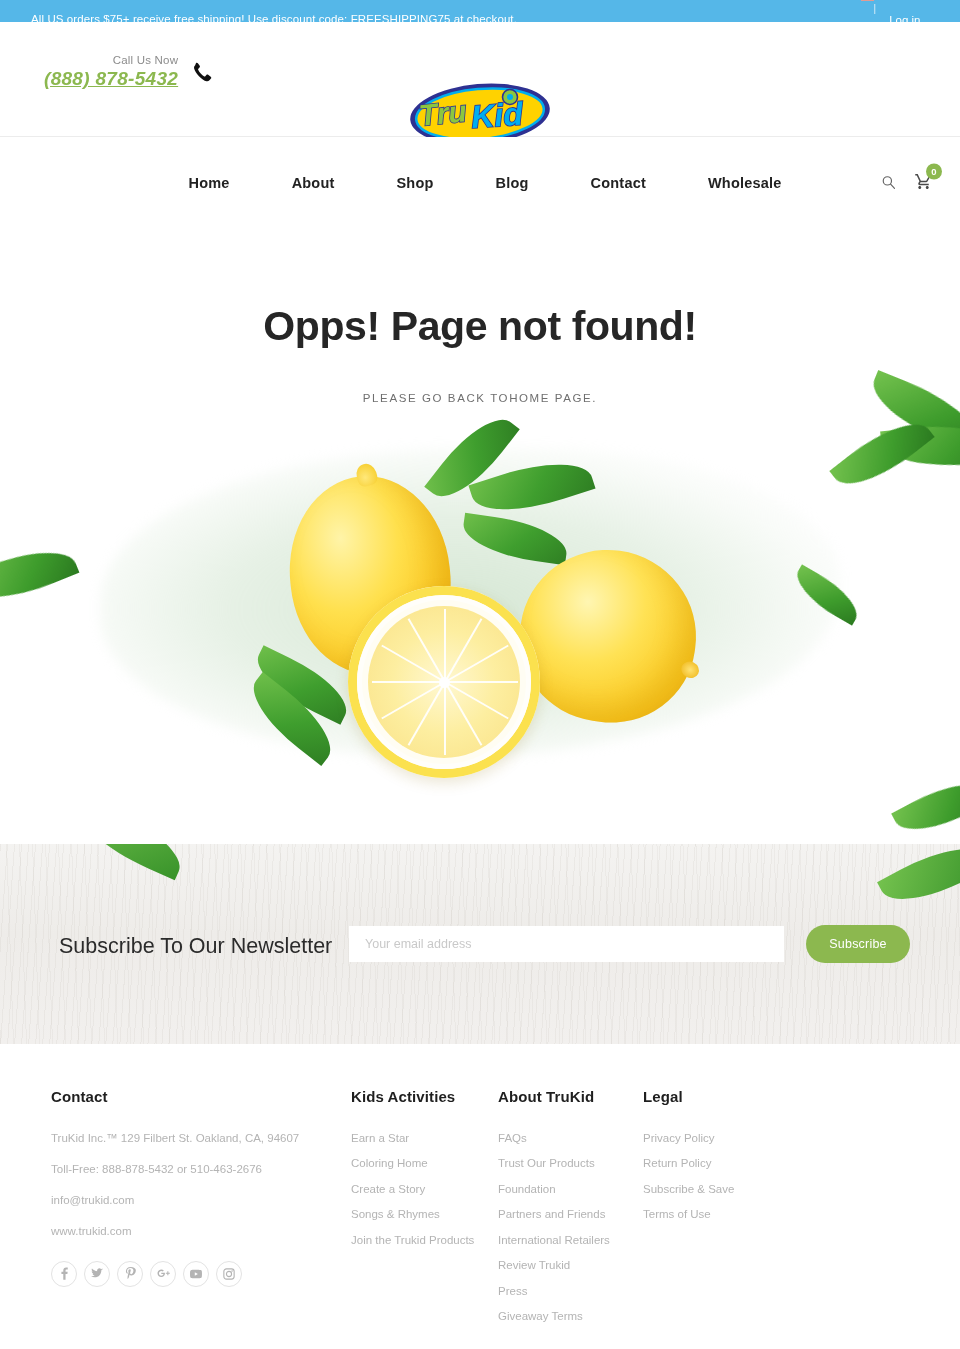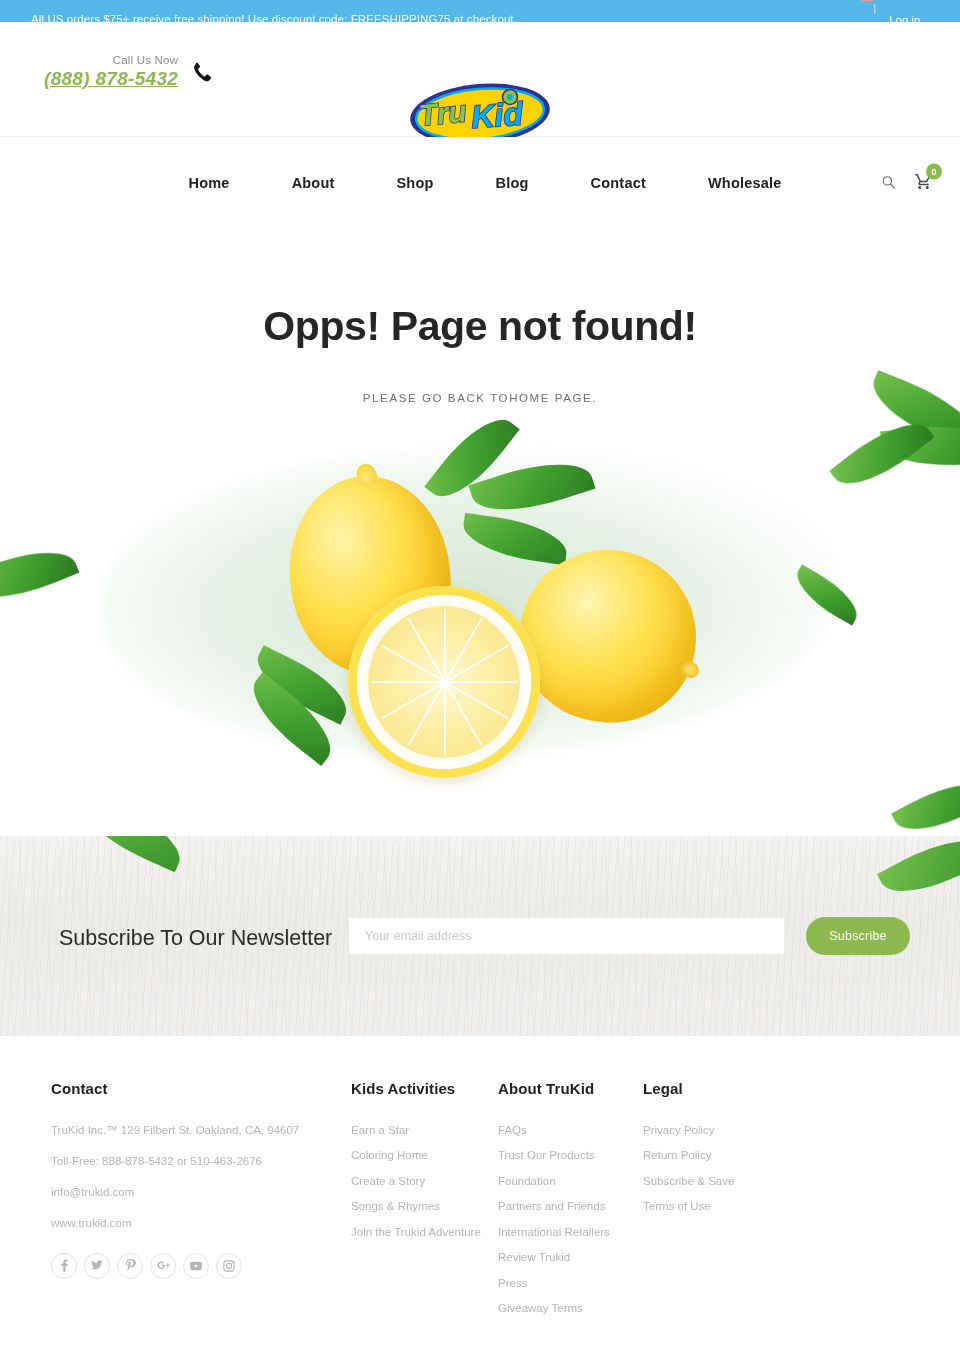--- a/index.html
+++ b/index.html
@@ -170,21 +170,21 @@
     align-items: center;
     justify-content: center;
     line-height: 1;
   }
 
   
   .main {
     position: relative;
     background: #fff;
     padding-top: 74px;
-    padding-bottom: 8px;
+    padding-bottom: 16px;
     overflow: hidden;
     min-height: 578px;
   }
   .err-title {
     text-align: center;
     font-size: 41px;
     font-weight: bold;
     color: #262626;
     letter-spacing: -.4px;
     position: relative;
@@ -618,21 +618,21 @@
       </div>
     </div>
 
     <div class="fcol c2">
       <h4>Kids Activities</h4>
       <ul>
         <li><a href="#">Earn a Star</a></li>
         <li><a href="#">Coloring Home</a></li>
         <li><a href="#">Create a Story</a></li>
         <li><a href="#">Songs &amp; Rhymes</a></li>
-        <li><a href="#">Join the Trukid Adventure</a></li>
+        <li><a href="#">Join the Trukid Products</a></li>
       </ul>
     </div>
 
     <div class="fcol c3">
       <h4>About TruKid</h4>
       <ul>
         <li><a href="#">FAQs</a></li>
         <li><a href="#">Trust Our Products</a></li>
         <li><a href="#">Foundation</a></li>
         <li><a href="#">Partners and Friends</a></li>

